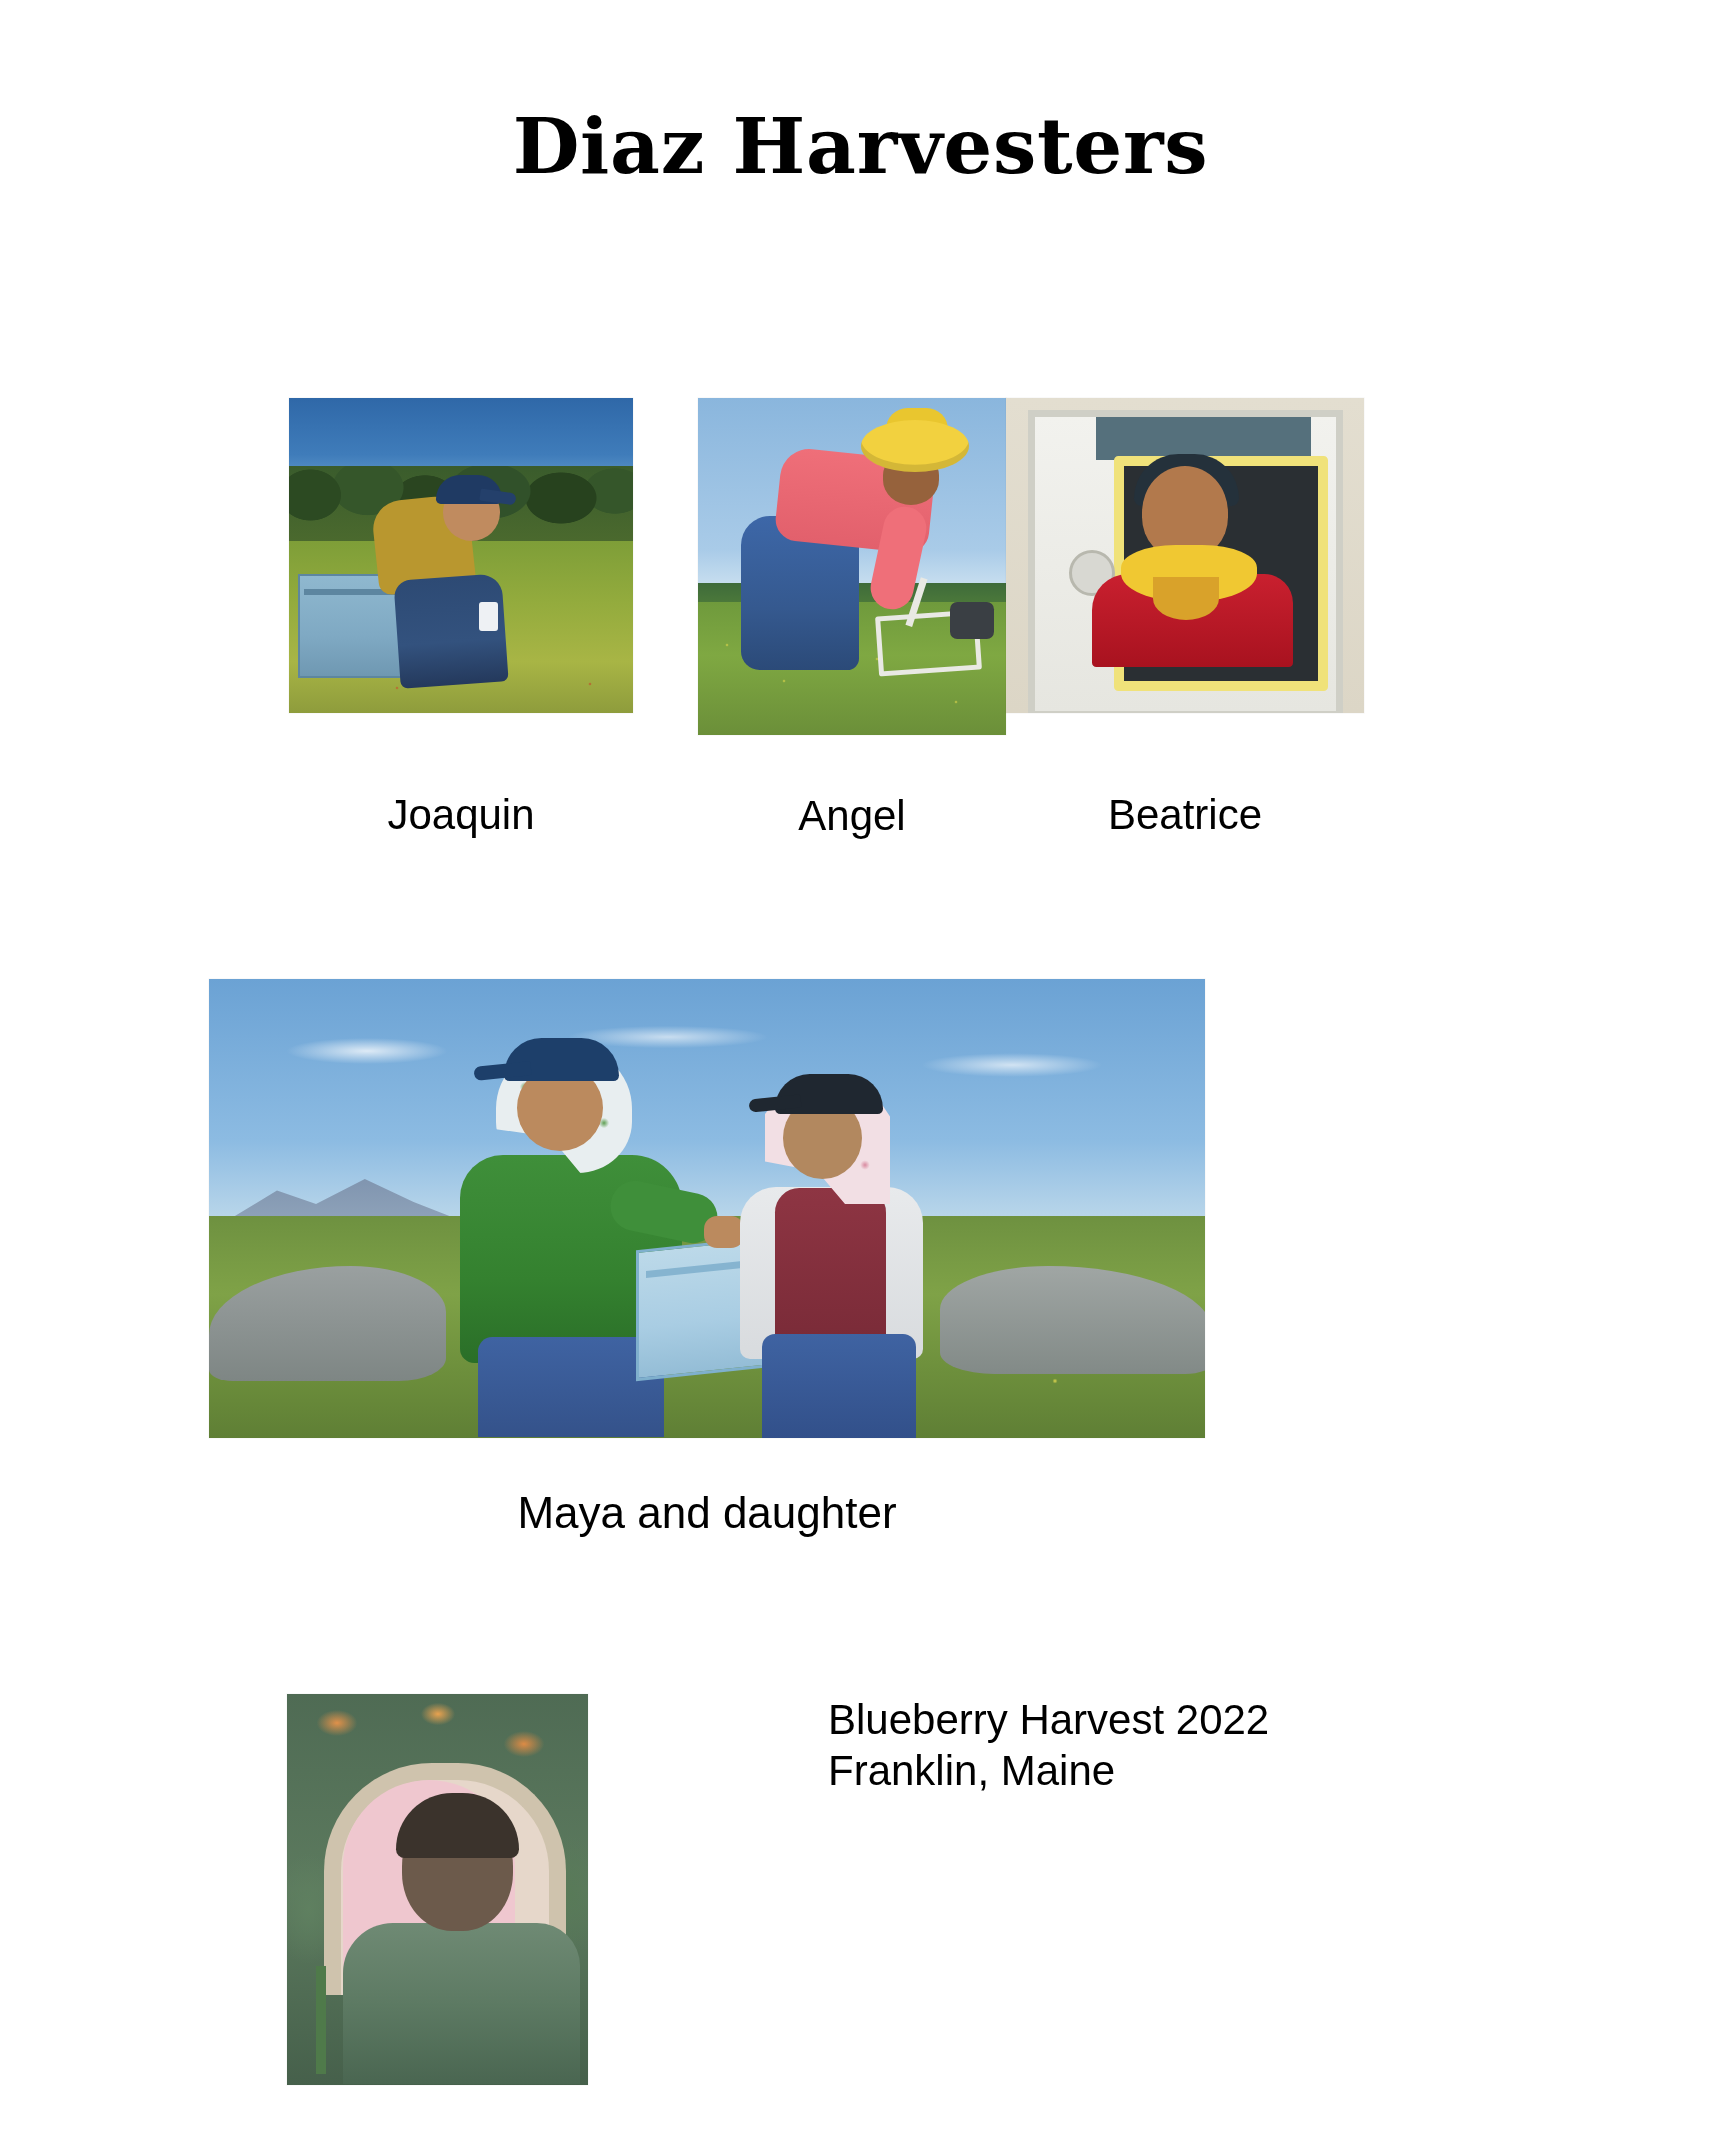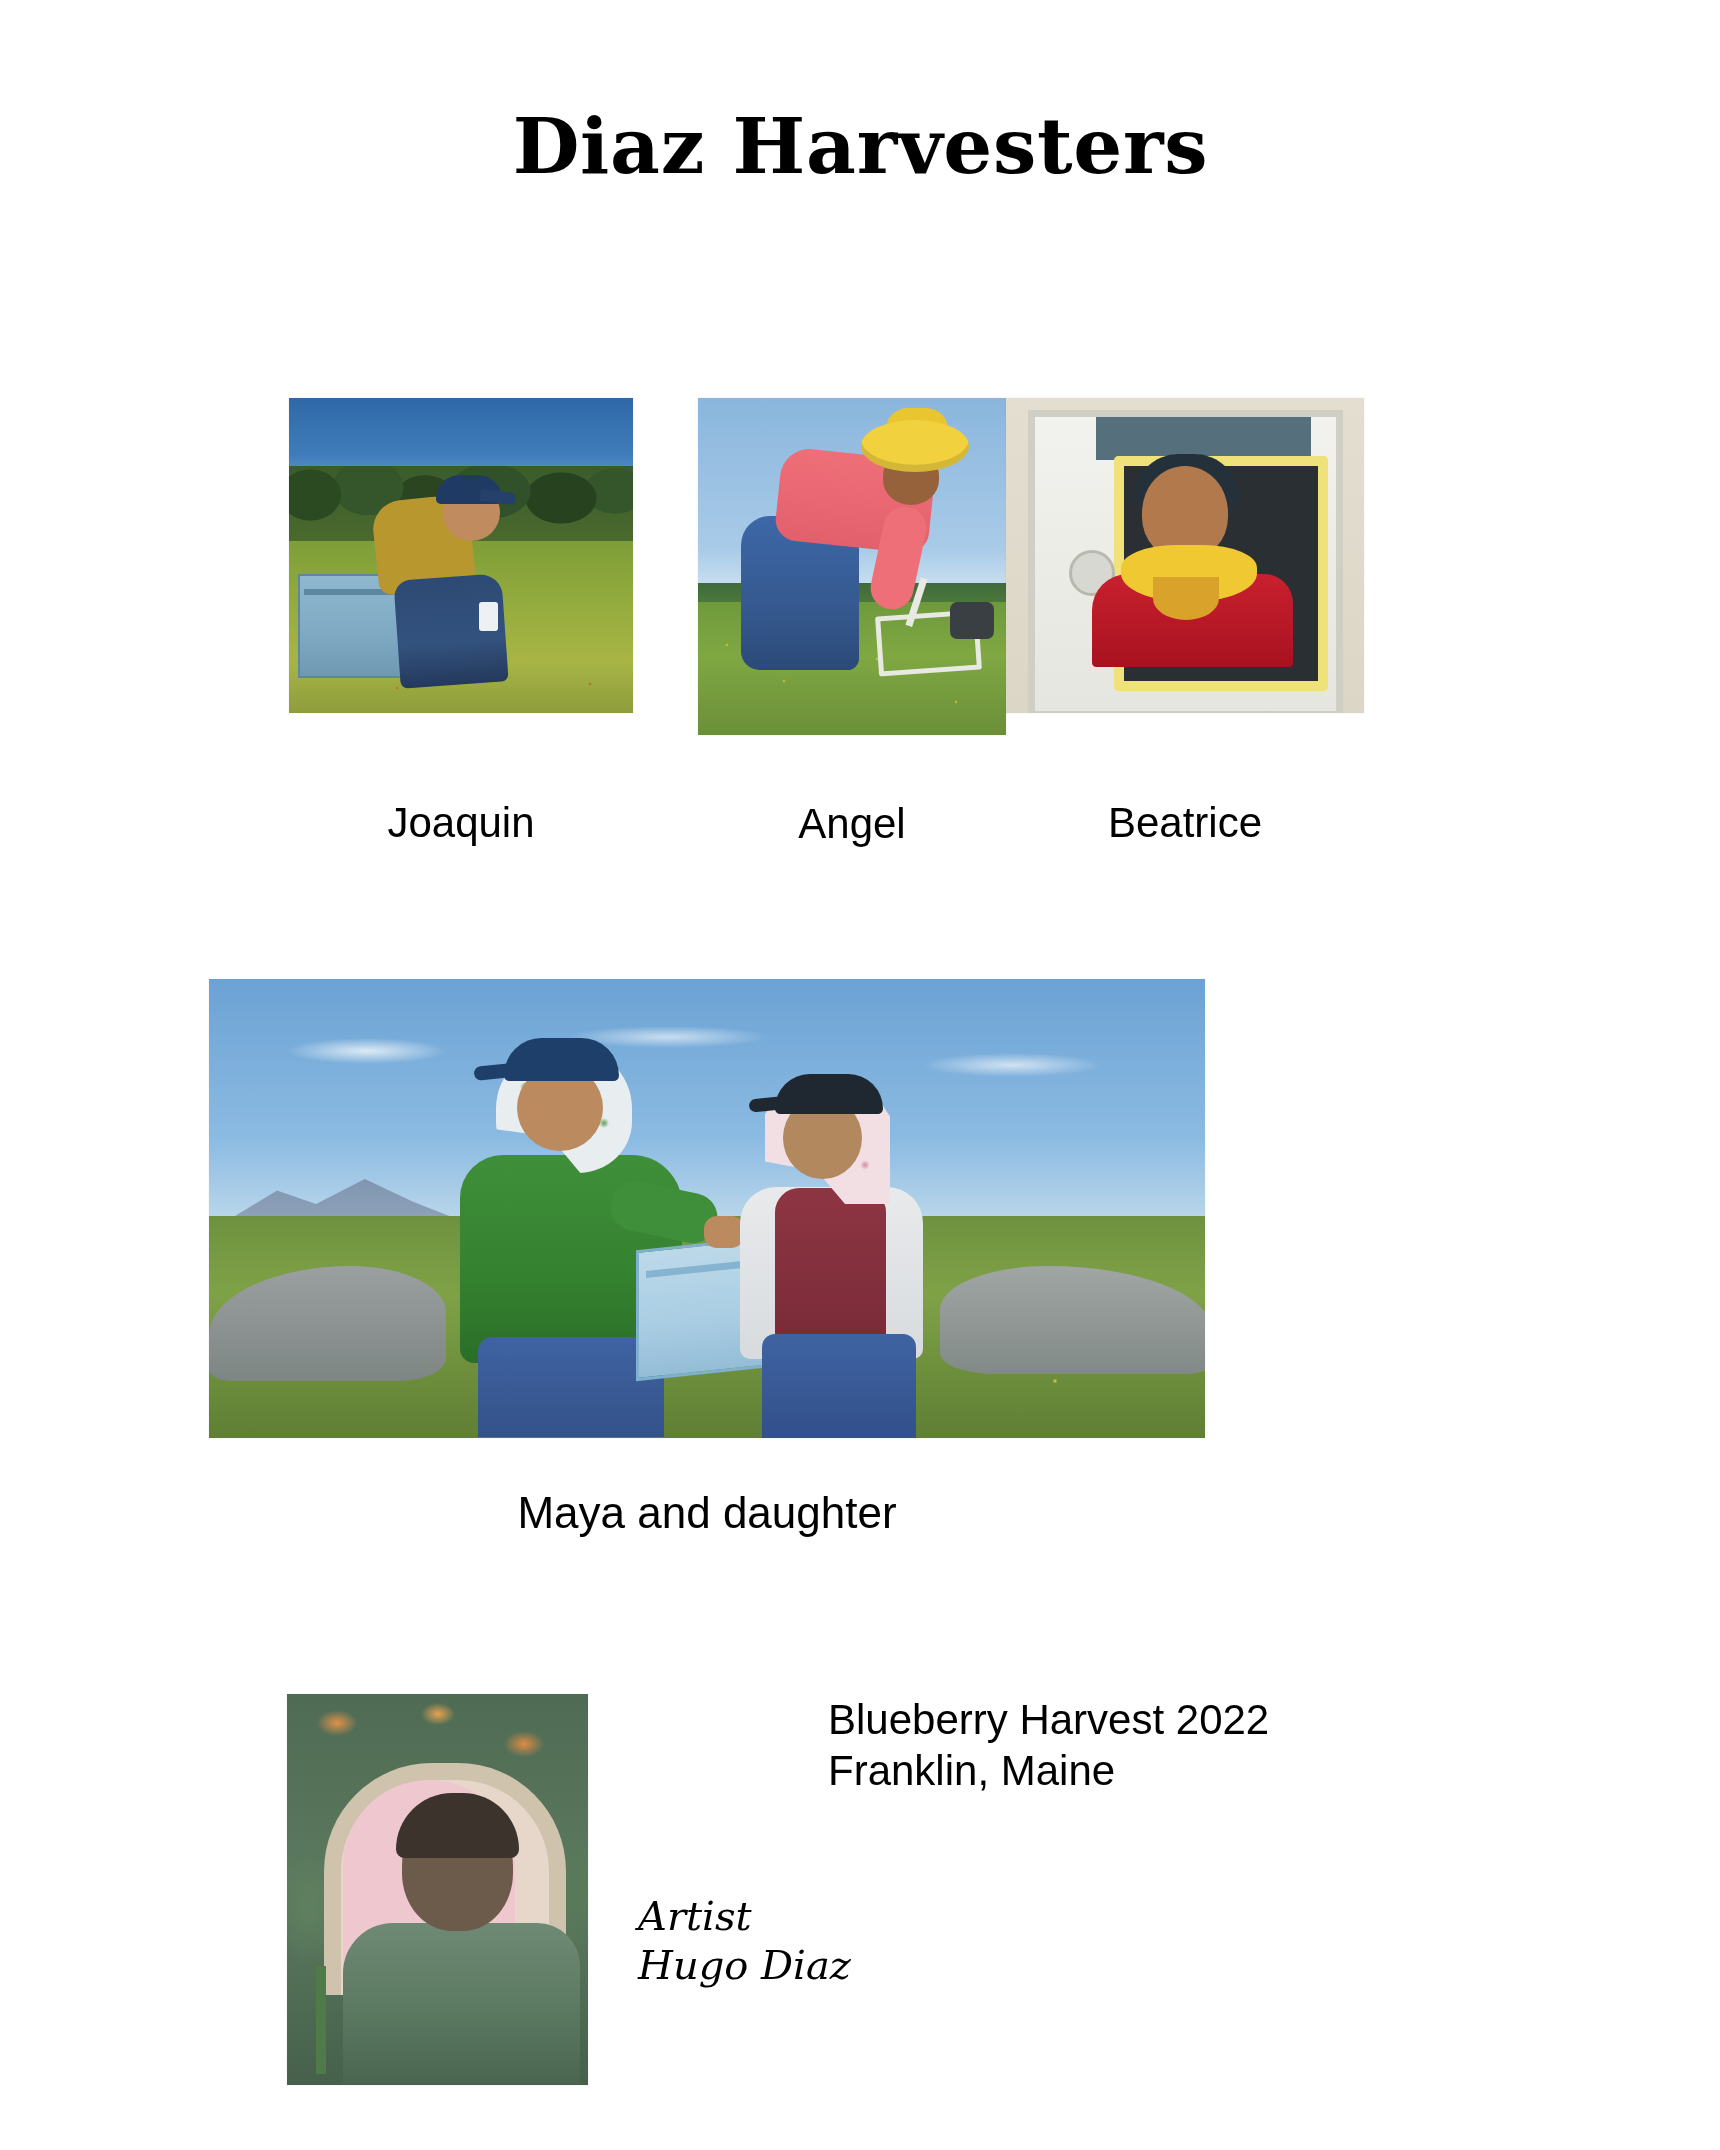--- a/index.html
+++ b/index.html
@@ -53,21 +53,21 @@
     justify-content: center;
     align-items: flex-start;
   }
   .card {
     display: flex;
     flex-direction: column;
     align-items: center;
   }
   .card-caption {
     font-size: 42px;
-    margin-top: 12px;
+    margin-top: 4px;
     line-height: 1.0;
     white-space: nowrap;
   }
 
   .art {
     position: relative;
     overflow: hidden;
     box-shadow: 0 0 0 0.7px rgba(0,0,0,0.04);
   }
 
@@ -512,21 +512,17 @@
       <div class="pt-shoulders"></div>
       <div class="pt-head"></div>
       <div class="pt-hair"></div>
     </div>
 
     <div class="footer-lines">
       <div>Blueberry Harvest 2022</div>
       <div>Franklin, Maine</div>
     </div>
 
-    <div class="artist-block">
-      <div>Artist</div>
-      <div>Hugo Diaz</div>
-    </div>
 
   </div>
 
 </div>
 
 
 </body></html>

